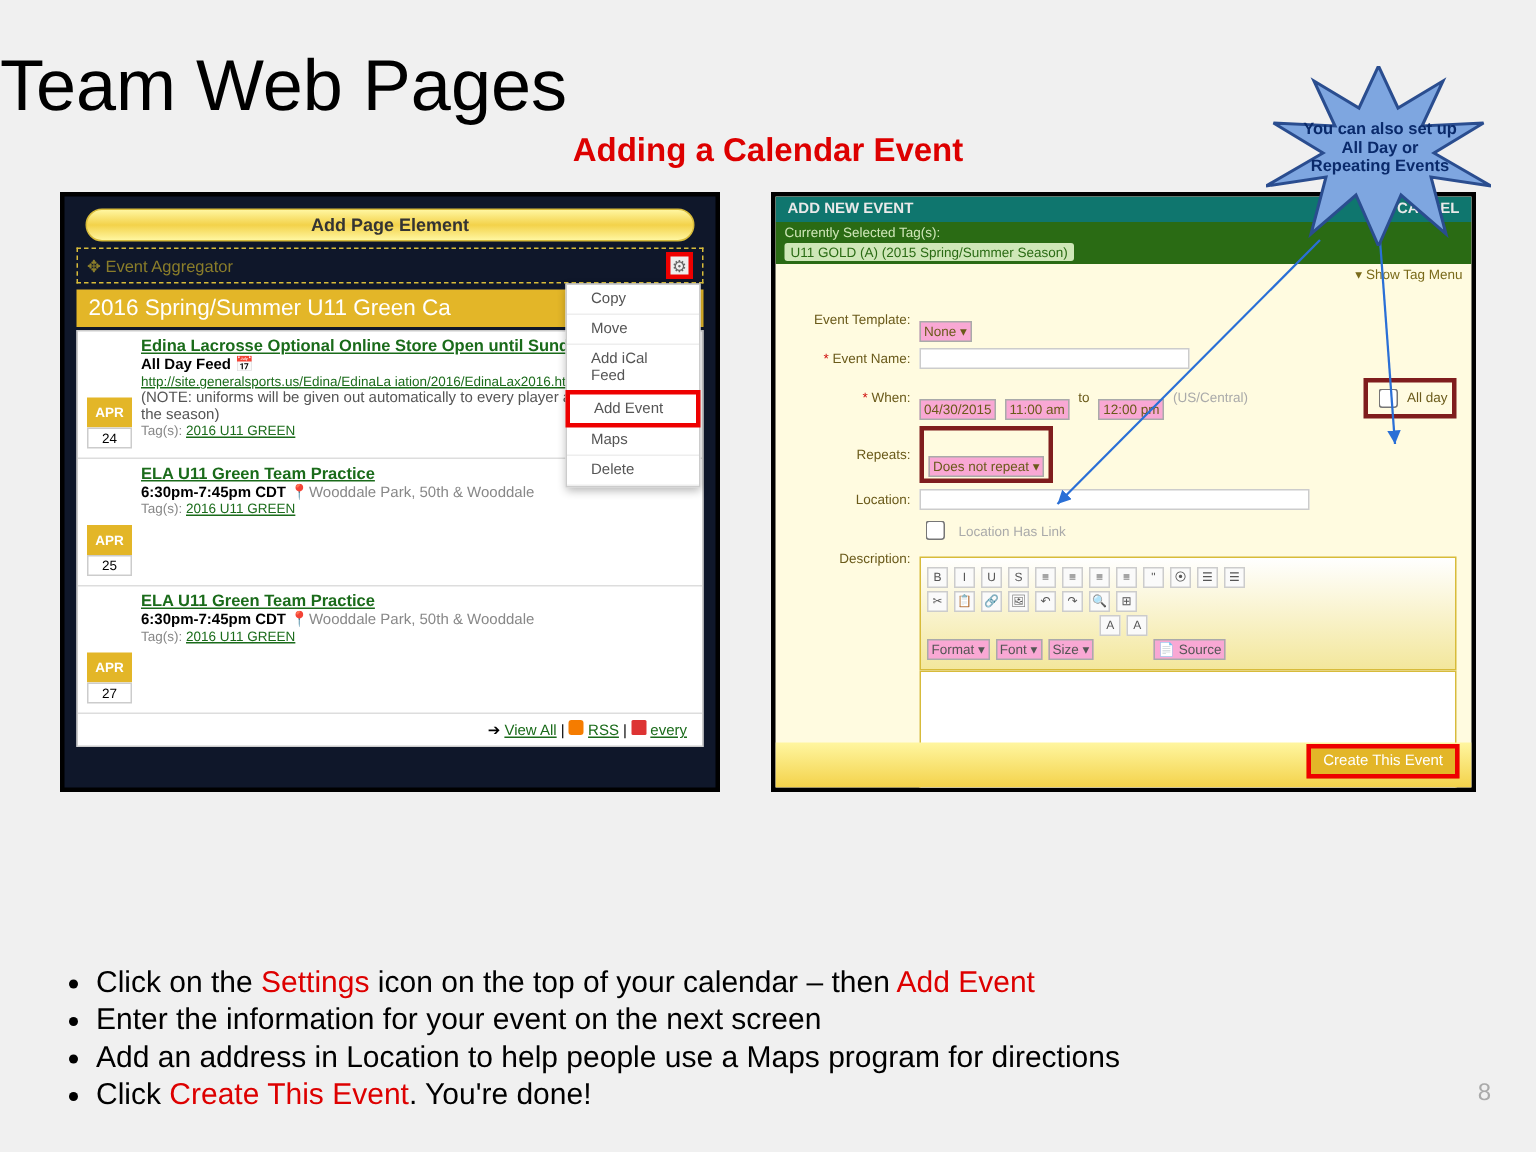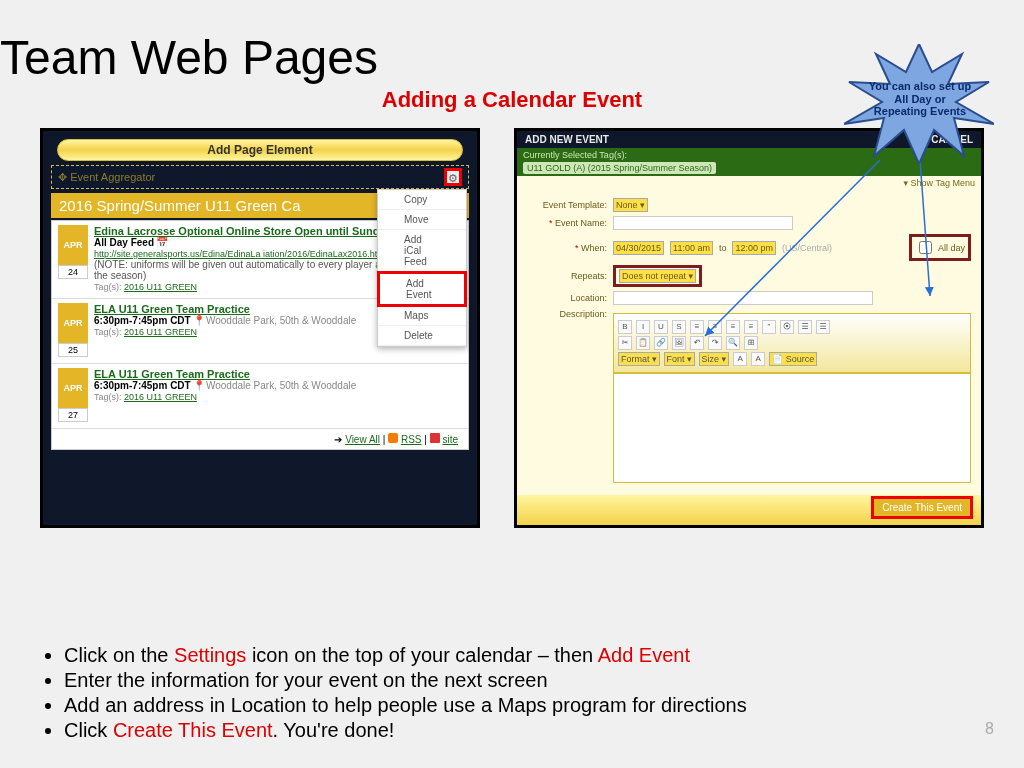--- a/index.html
+++ b/index.html
@@ -75,21 +75,21 @@
   .green-head {
     margin:2px 8px;
     background:#e3b628;
     color:#fff;
     font-size:15px;
     padding:4px 8px;
   }
   .evlist { margin:0 8px; border:1px solid #ccc; background:#fff;}
   .evitem { border-bottom:1px solid #ddd; padding:4px 6px 6px 6px; display:flex; gap:6px; font-size:10px;}
   .datebox { width:30px; text-align:center; font-size:9px;}
-  .datebox .mo { background:#e3b628;color:#fff;font-weight:bold;padding:15px 0;}
+  .datebox .mo { background:#e3b628;color:#fff;font-weight:bold;padding:5px 0;margin-top:40px;}
   .datebox .dy { background:#fff;border:1px solid #ccc;padding:1px 0;}
   .evbody { flex:1; }
   .evbody a { color:#1a6b1a; font-weight:bold; text-decoration:underline; font-size:11px;}
   .evbody .sm { color:#1a6b1a; font-size:9px; text-decoration:underline;}
   .tags { color:#888; font-size:9px;}
   .footer-links { text-align:right; font-size:10px; padding:4px 10px;}
   .footer-links span{ color:#1a6b1a; text-decoration:underline;}
   .rss-ic{display:inline-block;width:10px;height:10px;background:#f57c00;border-radius:2px;}
   .cal-ic{display:inline-block;width:10px;height:10px;background:#d33;border-radius:1px;}
 
@@ -97,37 +97,37 @@
   .menu {
     position:absolute;
     top:58px; right:10px;
     width:90px;
     background:#fff;
     border:1px solid #ccc;
     box-shadow:0 2px 6px rgba(0,0,0,.3);
     font-size:10px;
     z-index:5;
   }
-  .menu div{ padding:4px 26px; border-bottom:1px solid #eee; color:#555;}
+  .menu div{ padding:4px 16px; border-bottom:1px solid #eee; color:#555;}
   .menu .hl{ border:3px solid #e00; margin:-1px;}
 
   
   .rp-top {
-    background:#0f172a;color:#e9e9e9;font-size:10px;font-weight:bold;
+    background:#0f766e;color:#e9e9e9;font-size:10px;font-weight:bold;
     display:flex;justify-content:space-between;padding:3px 8px;
   }
   .rp-greenbar{ background:#2a6b14;color:#cfe7b8;font-size:9px;padding:2px 6px;}
   .rp-greenbar .chip{ background:#cfe7b8;color:#2a6b14;display:inline-block;padding:1px 4px;border-radius:2px;margin-top:2px;}
   .rp-tagmenu{ text-align:right;font-size:9px;padding:2px 6px;color:#7a6a1a;}
   .rp-form { padding:4px 10px; font-size:9px; color:#6a5a1a;}
   .frow{ display:flex;align-items:center;margin:4px 0;gap:6px;}
   .flab{ width:80px;text-align:right;color:#6a5a1a;}
   .flab.req::before{content:"* ";color:#c00;}
   .finput{ background:#fff;border:1px solid #ccc;height:14px;flex:1;max-width:180px;}
-  .fsel{ background:#fde047;border:1px solid #aaa;font-size:9px;padding:1px 2px;}
+  .fsel{ background:#f9a8d4;border:1px solid #aaa;font-size:9px;padding:1px 2px;margin-top:16px;}
   .hl-blue{ border:3px solid #7f1d1d; padding:1px 3px; display:inline-flex; align-items:center; gap:4px;}
   .allday-wrap{ margin-left:auto; display:flex;align-items:center;gap:3px;}
   .editor-tb { background:linear-gradient(#fff,#f3e79c); border:1px solid #d7bb3a; margin-top:4px; padding:4px; font-size:9px; color:#555;}
   .editor-tb .row{ display:flex; gap:4px; margin:2px 0;}
   .tb-btn{ width:14px;height:14px;border:1px solid #ccc;background:#fafafa;font-size:8px;text-align:center;line-height:12px;}
   .editor-area{ background:#fff; border:1px solid #d7bb3a; height:110px; margin-top:0;}
   .rp-footer{ position:absolute;bottom:0;left:0;right:0; background:linear-gradient(#fff6a0,#f3d24a); height:30px;}
   .create-btn{
     position:absolute; right:8px; bottom:6px;
     border:3px solid #e00;
@@ -240,21 +240,21 @@
           </div>
         <div class="evbody">
           <a>ELA U11 Green Team Practice</a><br>
           <b>6:30pm-7:45pm CDT</b> 📍<span style="color:#888">Wooddale Park, 50th &amp; Wooddale</span><br>
           <span class="tags"><span>Tag(s): </span><span class="sm">2016 U11 GREEN</span></span>
         </div>
       </div>
       <div class="footer-links">
         ➔ <span>View All</span> |
         <span class="rss-ic"></span> <span>RSS</span> |
-        <span class="cal-ic"></span> <span>site</span>
+        <span class="cal-ic"></span> <span>every</span>
       </div>
     </div>
   </div>
 
   <div class="panel panel-right">
     <div class="rp-top">
       <span>ADD NEW EVENT</span>
       <span>CANCEL</span>
     </div>
     <div class="rp-greenbar">
@@ -286,20 +286,25 @@
       </div>
       <div class="frow">
           <span class="flab">Repeats:</span>
         <span class="hl-blue">
           <span class="fsel"><span>Does not repeat</span> ▾</span>
         </span>
       </div>
       <div class="frow">
           <span class="flab">Location:</span>
         <span class="finput" style="max-width:260px"></span>
+        </div>
+      <div class="frow">
+          <span class="flab"></span>
+        <input type="checkbox" style="">
+        <span style="color:#aaa">Location Has Link</span>
         </div>
       <div class="frow" style="align-items:flex-start">
           <span class="flab">Description:</span>
         <div style="flex:1">
           <div class="editor-tb">
             <div class="row">
               <span class="tb-btn">B</span>
               <span class="tb-btn">I</span>
               <span class="tb-btn">U</span>
               <span class="tb-btn">S</span>

